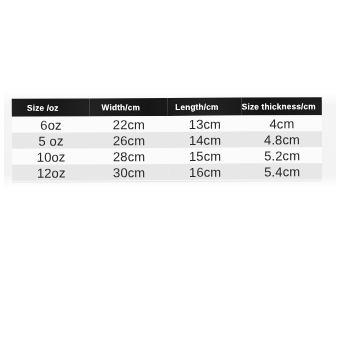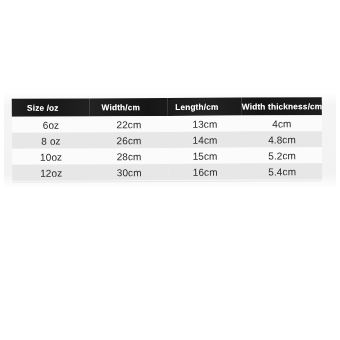--- a/index.html
+++ b/index.html
@@ -69,21 +69,21 @@
     height: 17px;
     box-sizing: border-box;
     text-align: center;
     vertical-align: middle;
     white-space: nowrap;
     text-shadow: 0 0 0.6px rgba(255,255,255,0.35);
   }
 
   
   tbody td {
-    font-size: 10px;
+    font-size: 13px;
     color: #2a2a2a;
     text-align: center;
     vertical-align: middle;
     height: 16px;
     padding: 0;
     white-space: nowrap;
     letter-spacing: 0.1px;
   }
   tbody tr.band-light { background: #fbfbfb; }
   tbody tr.band-dark  { background: #e7e7e7; }
@@ -116,32 +116,32 @@
       <col class="c-size">
       <col class="c-length">
       <col class="c-width">
       <col class="c-fist">
     </colgroup>
     <thead>
       <tr>
         <th>Size /oz</th>
         <th>Width/cm</th>
         <th>Length/cm</th>
-        <th>Width thickness/cm</th>
+        <th>Size thickness/cm</th>
       </tr>
     </thead>
     <tbody>
       <tr class="band-light">
         <td>6oz</td>
         <td>22cm</td>
         <td>13cm</td>
         <td>4cm</td>
       </tr>
       <tr class="band-dark">
-        <td>8 oz</td>
+        <td>5 oz</td>
         <td>26cm</td>
         <td>14cm</td>
         <td>4.8cm</td>
       </tr>
       <tr class="band-light">
         <td>10oz</td>
         <td>28cm</td>
         <td>15cm</td>
         <td>5.2cm</td>
       </tr>

